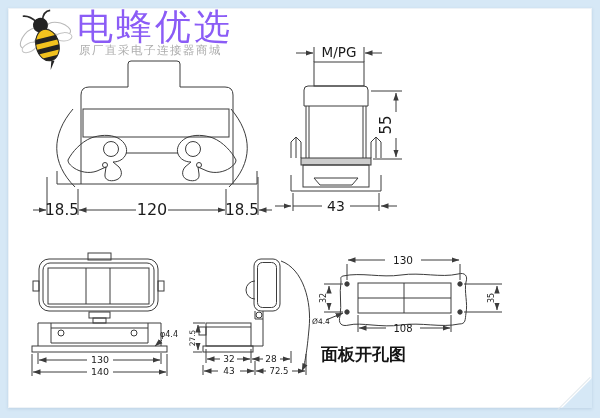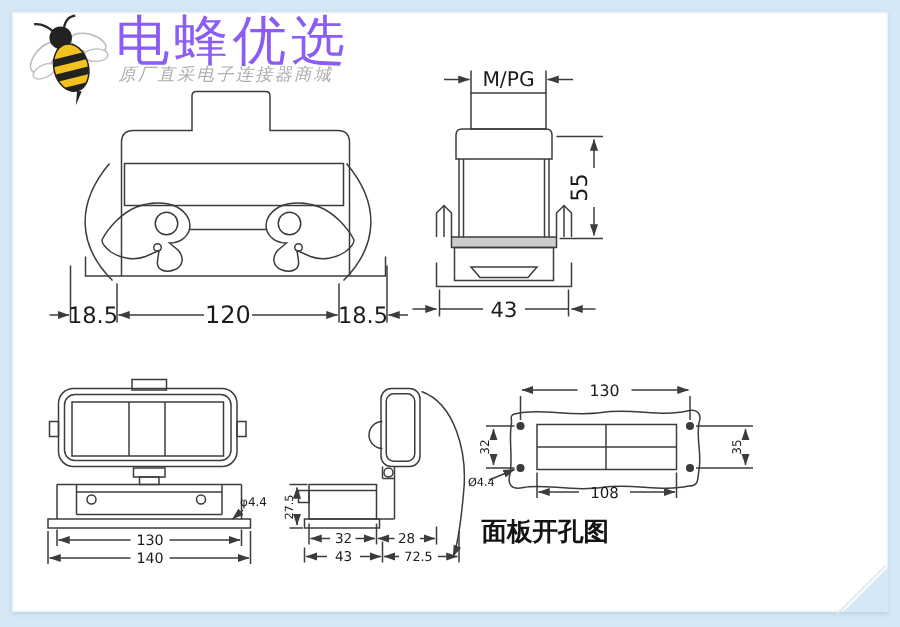--- a/index.html
+++ b/index.html
@@ -33,21 +33,21 @@
   .logo{position:absolute;left:4px;top:-4px;width:260px;height:70px;}
   .bee{position:absolute;left:6px;top:2px;}
   .brand{
     position:absolute;left:64px;top:4px;
     font-size:36px;font-weight:400;letter-spacing:3px;
     color:#8b5cf6;line-height:1;
   }
   .tagline{
     position:absolute;left:66px;top:40px;
     font-size:11.5px;letter-spacing:1.5px;
-    color:#adadad;line-height:1;font-style:italic;
+    color:#adadad;line-height:1;
   }
   svg.drawing{position:absolute;left:0;top:0;}
   .drawing text{
     font-family:"DejaVu Sans","Liberation Sans",sans-serif;
     fill:#1b1b1b;stroke:none;
   }
   .drawing .cap{font-weight:bold;fill:#141414;}
 </style>
 </head>
 <body>

